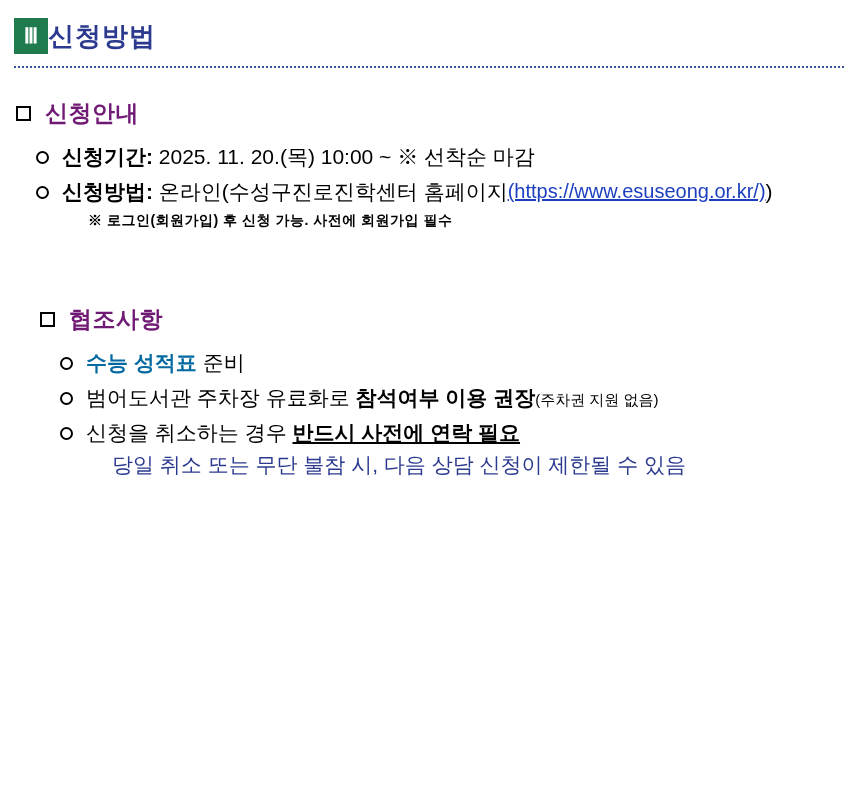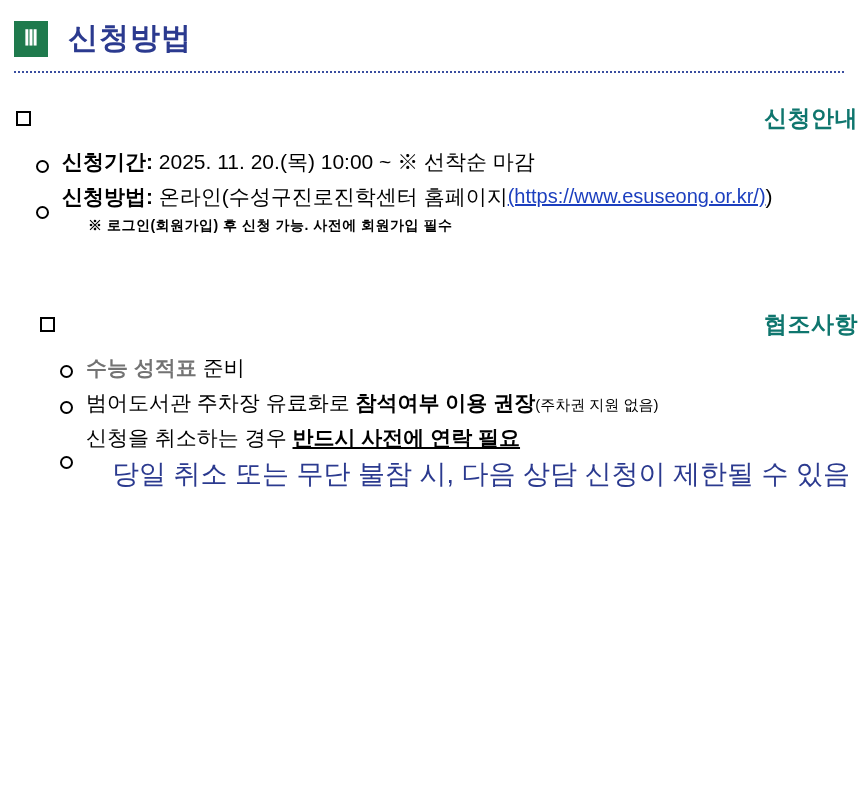--- a/index.html
+++ b/index.html
@@ -35,22 +35,21 @@
     color: #ffffff;
     font-size: 21px;
     font-weight: bold;
     display: flex;
     align-items: center;
     justify-content: center;
     font-family: "Liberation Serif", serif;
     letter-spacing: 0px;
   }
   .header-title {
-    margin-left: 20px;
-    font-size: 30px;
+    font-size: 26px;
     font-weight: bold;
     color: #2b3a8f;
     letter-spacing: 1px;
   }
   .header-rule {
     margin: 12px 14px 0 14px;
     border-top: 2px dotted #3a4ea0;
     height: 0;
   }
 
@@ -61,42 +60,41 @@
   }
   .section.second {
     margin-top: 74px;
     padding-left: 40px;
   }
   .section-heading {
     display: flex;
     align-items: center;
     font-size: 23px;
     font-weight: bold;
-    color: #0f766e;
-    justify-content: space-between;
+    color: #701a75;
   }
   .sq {
     display: inline-block;
     width: 15px;
     height: 15px;
     border: 2px solid #000;
     margin-right: 14px;
     box-sizing: border-box;
   }
   .section-heading .label {
     letter-spacing: 0.5px;
   }
 
   .items {
     margin-top: 14px;
     padding-left: 20px;
   }
   .item {
     display: flex;
-    align-items: center;
+    align-items: flex-start;
     margin-bottom: 7px;
     font-size: 21px;
     line-height: 1.35;
   }
   .circ {
     flex: 0 0 auto;
     display: inline-block;
     width: 13px;
     height: 13px;
     border: 2px solid #000;
@@ -104,36 +102,36 @@
     box-sizing: border-box;
     margin: 8px 13px 0 0;
   }
   .item-body {
     flex: 1 1 auto;
   }
   .line {
     white-space: nowrap;
   }
   .sub-line {
-    font-size: 27px;
+    font-size: 21px;
     line-height: 1.35;
     padding-left: 26px;
     margin-top: 3px;
   }
   .note-line {
     font-size: 14px;
     line-height: 1.35;
     padding-left: 26px;
     margin-top: 4px;
     font-weight: bold;
     letter-spacing: 0.5px;
   }
   b, .b { font-weight: bold; }
   .blue { color: #2b3a8f; }
-  .blue-b { color: #737373; font-weight: bold; }
+  .blue-b { color: #0369a1; font-weight: bold; }
   .url {
     color: #1c3fbf;
     font-size: 20px;
     text-decoration: underline;
     vertical-align: 1px;
   }
   .u { text-decoration: underline; }
   .small { font-size: 15px; }
 </style>
 </head>

